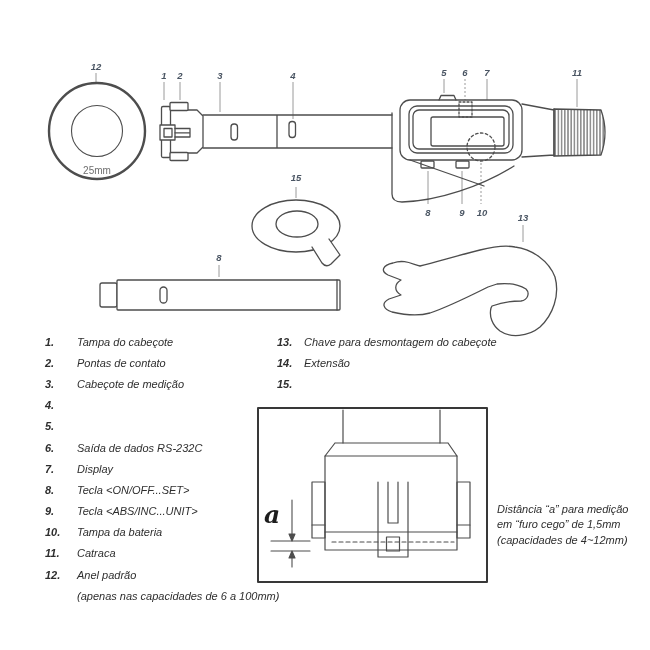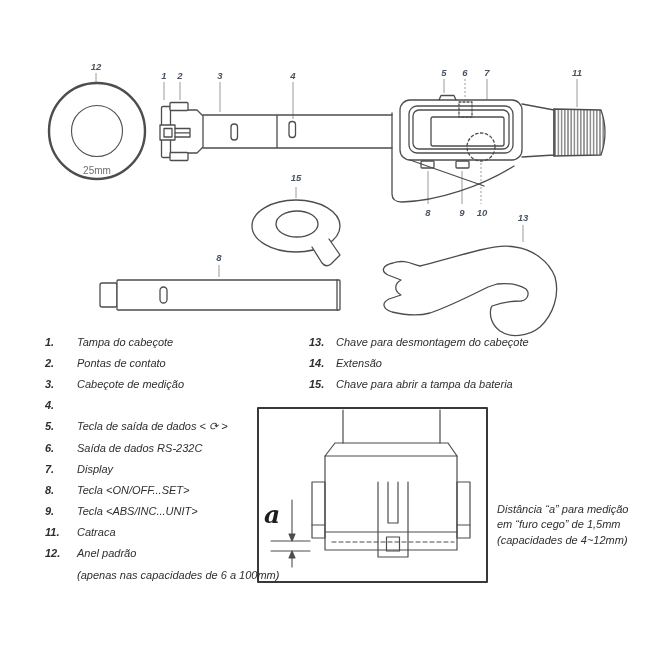--- a/index.html
+++ b/index.html
@@ -7,21 +7,21 @@
         font-family:"Liberation Sans",sans-serif;}
   svg{position:absolute;left:0;top:0;}
   .co{position:absolute;transform:translate(-50%,-50%);
       font:italic bold 9.5px "Liberation Sans",sans-serif;color:#4a5563;}
   .ringlbl{position:absolute;transform:translate(-50%,-50%);
       font:10px "Liberation Sans",sans-serif;color:#6f6f6f;text-align:right;}
   .legend{position:absolute;}
   .lrow{height:21.2px;display:flex;align-items:center;font-style:italic;
         font-size:11px;color:#2e2e2e;white-space:nowrap;}
   .lnum{width:32px;font-weight:bold;flex:none;}
-  .legend.right .lnum{width:27px;margin-left:32px;}
+  .legend.right .lnum{width:27px;}
   .b{font-weight:normal;}
   .dimlbl{position:absolute;font:italic 600 25px "DejaVu Serif",serif;color:#1d1d1d;}
   .note{position:absolute;left:497px;top:502px;width:152px;
         font-style:italic;font-size:11px;line-height:15.4px;color:#2e2e2e;}
 </style>
 </head>
 <body>
 
 <div class="page">
 
@@ -169,39 +169,42 @@
       </div>
     <div class="lrow">
         <span class="lnum">3.</span>
         <span><span>Cabeçote de medição</span><span class="b"></span></span>
       </div>
     <div class="lrow">
         <span class="lnum">4.</span>
       </div>
     <div class="lrow">
         <span class="lnum">5.</span>
-        <span><span>Tecla de saída de dados &lt; ⟳ &gt;</span><span class="b"></span></span>
       </div>
     <div class="lrow">
         <span class="lnum">6.</span>
         <span><span>Saída de dados RS-232C</span><span class="b"></span></span>
       </div>
     <div class="lrow">
         <span class="lnum">7.</span>
         <span><span>Display</span><span class="b"></span></span>
       </div>
     <div class="lrow">
         <span class="lnum">8.</span>
         <span><span>Tecla </span><span class="b">&lt;ON/OFF...SET&gt;</span></span>
       </div>
     <div class="lrow">
         <span class="lnum">9.</span>
         <span><span>Tecla </span><span class="b">&lt;ABS/INC...UNIT&gt;</span></span>
       </div>
     <div class="lrow">
+        <span class="lnum">10.</span>
+        <span><span>Tampa da bateria</span><span class="b"></span></span>
+      </div>
+    <div class="lrow">
         <span class="lnum">11.</span>
         <span><span>Catraca</span><span class="b"></span></span>
       </div>
     <div class="lrow">
         <span class="lnum">12.</span>
         <span><span>Anel padrão</span><span class="b"></span></span>
       </div>
     <div class="lrow">
         <span class="lnum"></span>
         <span><span>(apenas nas capacidades de 6 a 100mm)</span></span>
@@ -212,21 +215,20 @@
     <div class="lrow">
         <span class="lnum">13.</span>
         <span><span>Chave para desmontagem do cabeçote</span></span>
       </div>
     <div class="lrow">
         <span class="lnum">14.</span>
         <span><span>Extensão</span></span>
       </div>
     <div class="lrow">
         <span class="lnum">15.</span>
-        <span><span>Chave para abrir a tampa da bateria</span></span>
       </div>
   </div>
 
   <div class="dimlbl" style="left:264px;top:500px">a</div>
 
   <div class="note">
     <div><span>Distância </span><span class="b">“a”</span><span> para medição</span></div>
     <div><span>em </span><span class="b">“furo cego”</span><span> de 1,5mm</span></div>
     <div><span>(capacidades de 4~12mm)</span><span class="b"></span><span></span></div>
   </div>

